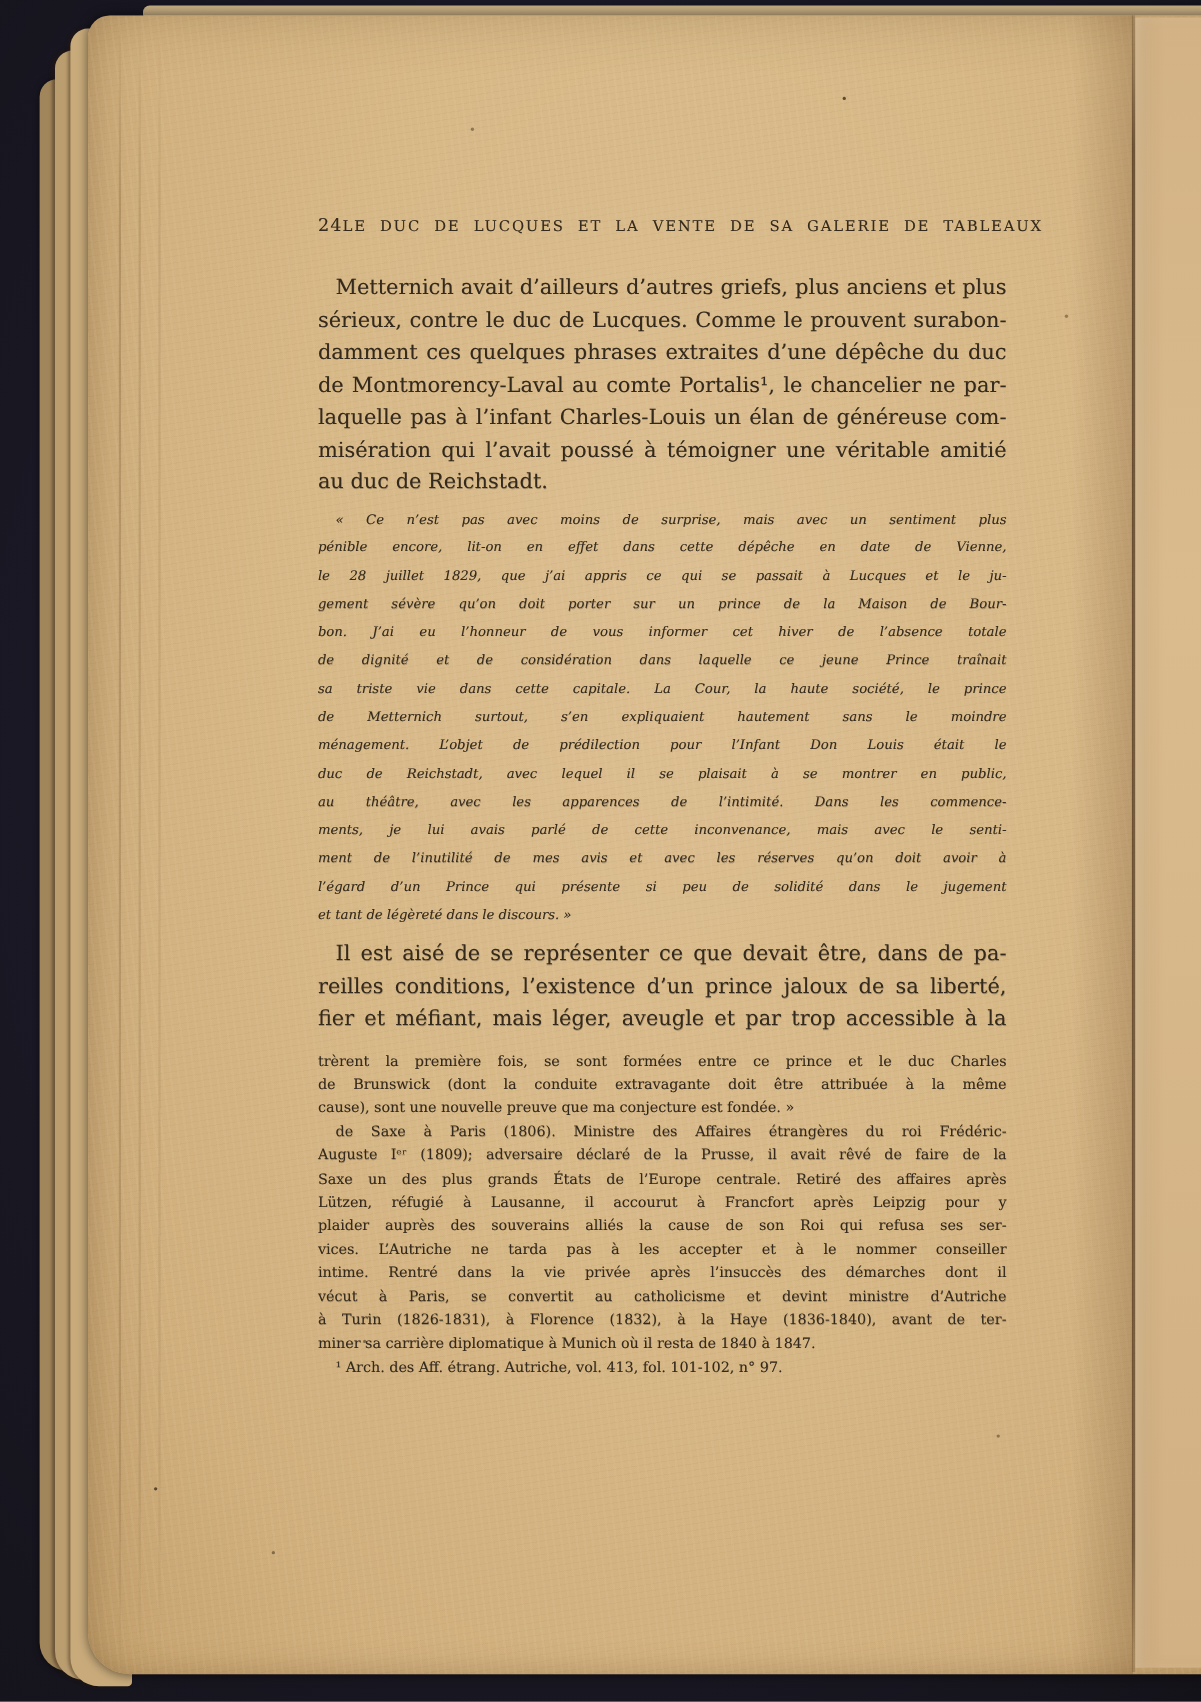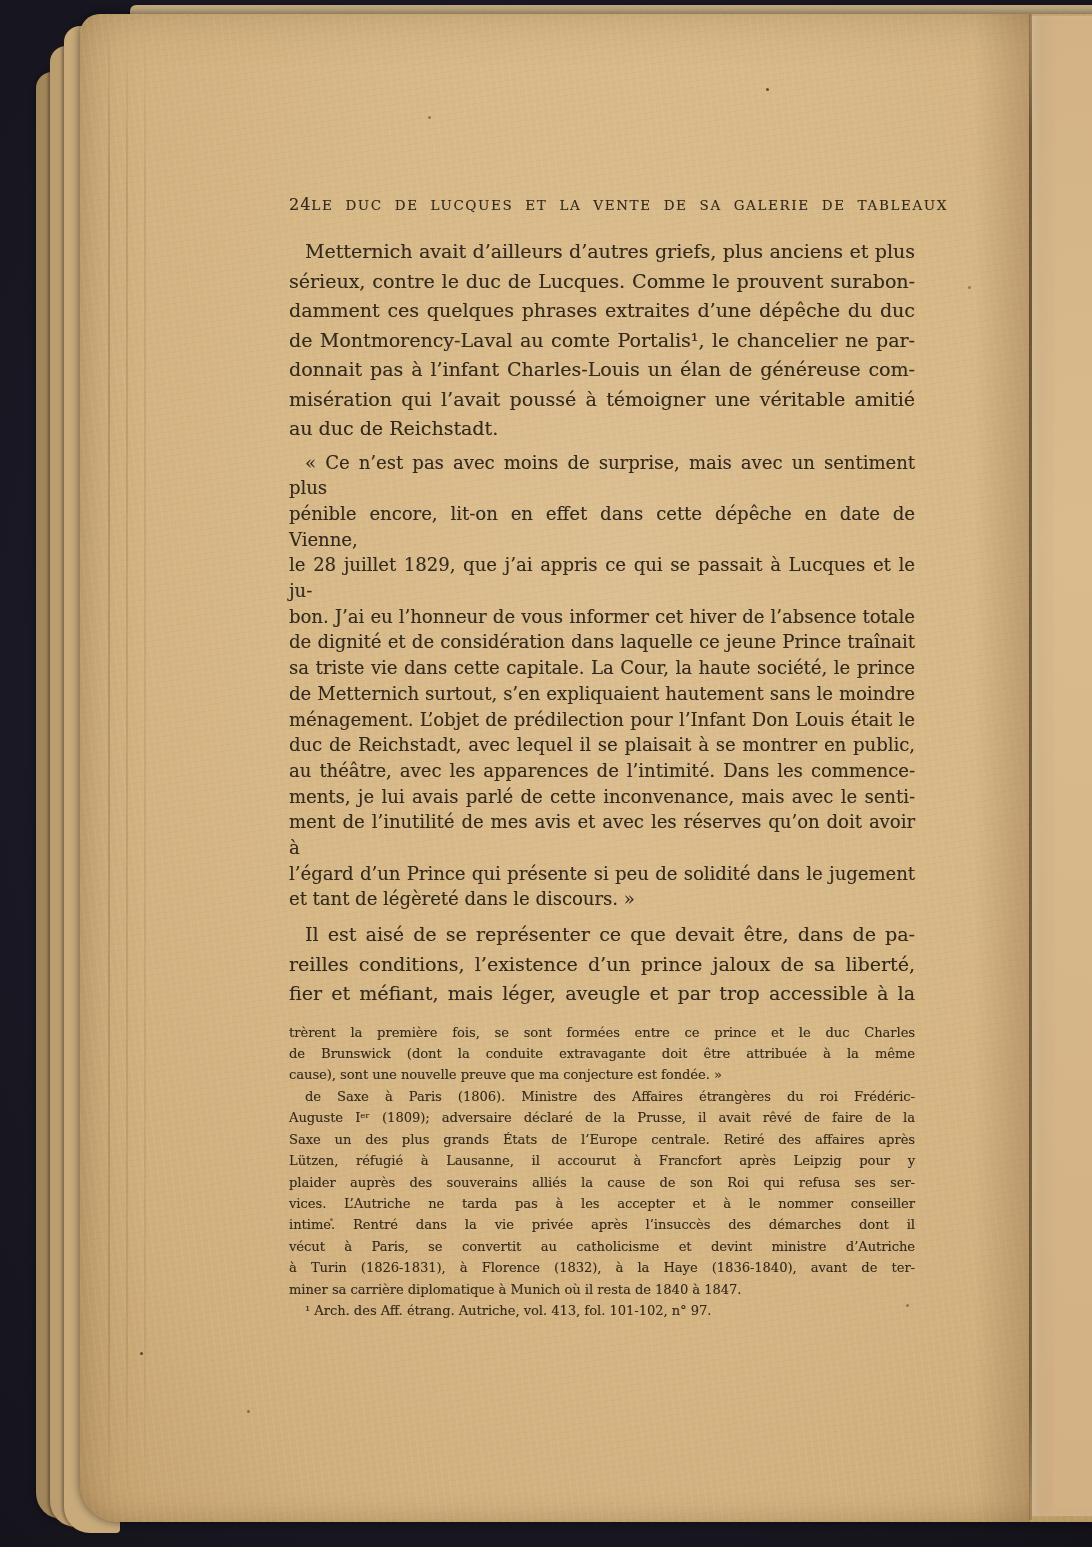--- a/index.html
+++ b/index.html
@@ -43,23 +43,23 @@
   .text-block{position:absolute;left:209px;top:0;width:626px;color:#33291c;
     text-shadow:0.35px 0.35px 0 rgba(51,41,28,.32);}
   .header{margin-top:181px;display:flex;align-items:baseline;}
   .pagenum{font-size:16px;letter-spacing:1px;}
   .runtitle{flex:1;font-size:13.4px;letter-spacing:1.7px;word-spacing:6px;white-space:nowrap;}
   .para .line{text-align:justify;text-align-last:justify;}
   .para .line:last-child{text-align-last:left;}
   .para.full-last .line:last-child{text-align-last:justify;}
   .para.indent .line:first-child{text-indent:16px;}
   .para-main{font-size:19px;line-height:29.5px;}
-  .para-quote{font-size:18px;line-height:25.7px;}
+  .para-quote{font-size:12px;line-height:25.7px;font-style:italic;}
   .para-foot{font-size:13px;line-height:21.4px;}
-  #body-paras .para-main:first-child{margin-top:23px;}
+  #body-paras .para-main:first-child{margin-top:33px;}
   .mt-quote{margin-top:6px;}
   .mt-p3{margin-top:8px;}
   #footnotes{margin-top:13px;}
 </style>
 </head>
 <body>
 
 <div class="scene">
   <div class="under-edge e1"></div>
   <div class="under-edge e2"></div>
@@ -87,28 +87,29 @@
       <div class="header">
         <span class="pagenum">24</span>
         <span class="runtitle">LE DUC DE LUCQUES ET LA VENTE DE SA GALERIE DE TABLEAUX</span>
       </div>
       <div id="body-paras">
           <div class="para para-main indent ">
             <div class="line">Metternich avait d’ailleurs d’autres griefs, plus anciens et plus</div>
             <div class="line">sérieux, contre le duc de Lucques. Comme le prouvent surabon-</div>
             <div class="line">damment ces quelques phrases extraites d’une dépêche du duc</div>
             <div class="line">de Montmorency-Laval au comte Portalis¹, le chancelier ne par-</div>
-            <div class="line">donnait pas à l’infant Charles-Louis un élan de généreuse com-</div>
+            <div class="line">laquelle pas à l’infant Charles-Louis un élan de généreuse com-</div>
             <div class="line">misération qui l’avait poussé à témoigner une véritable amitié</div>
             <div class="line">au duc de Reichstadt.</div>
           </div>
           <div class="para para-quote indent mt-quote">
             <div class="line">« Ce n’est pas avec moins de surprise, mais avec un sentiment plus</div>
             <div class="line">pénible encore, lit-on en effet dans cette dépêche en date de Vienne,</div>
             <div class="line">le 28 juillet 1829, que j’ai appris ce qui se passait à Lucques et le ju-</div>
+            <div class="line">gement sévère qu’on doit porter sur un prince de la Maison de Bour-</div>
             <div class="line">bon. J’ai eu l’honneur de vous informer cet hiver de l’absence totale</div>
             <div class="line">de dignité et de considération dans laquelle ce jeune Prince traînait</div>
             <div class="line">sa triste vie dans cette capitale. La Cour, la haute société, le prince</div>
             <div class="line">de Metternich surtout, s’en expliquaient hautement sans le moindre</div>
             <div class="line">ménagement. L’objet de prédilection pour l’Infant Don Louis était le</div>
             <div class="line">duc de Reichstadt, avec lequel il se plaisait à se montrer en public,</div>
             <div class="line">au théâtre, avec les apparences de l’intimité. Dans les commence-</div>
             <div class="line">ments, je lui avais parlé de cette inconvenance, mais avec le senti-</div>
             <div class="line">ment de l’inutilité de mes avis et avec les réserves qu’on doit avoir à</div>
             <div class="line">l’égard d’un Prince qui présente si peu de solidité dans le jugement</div>

